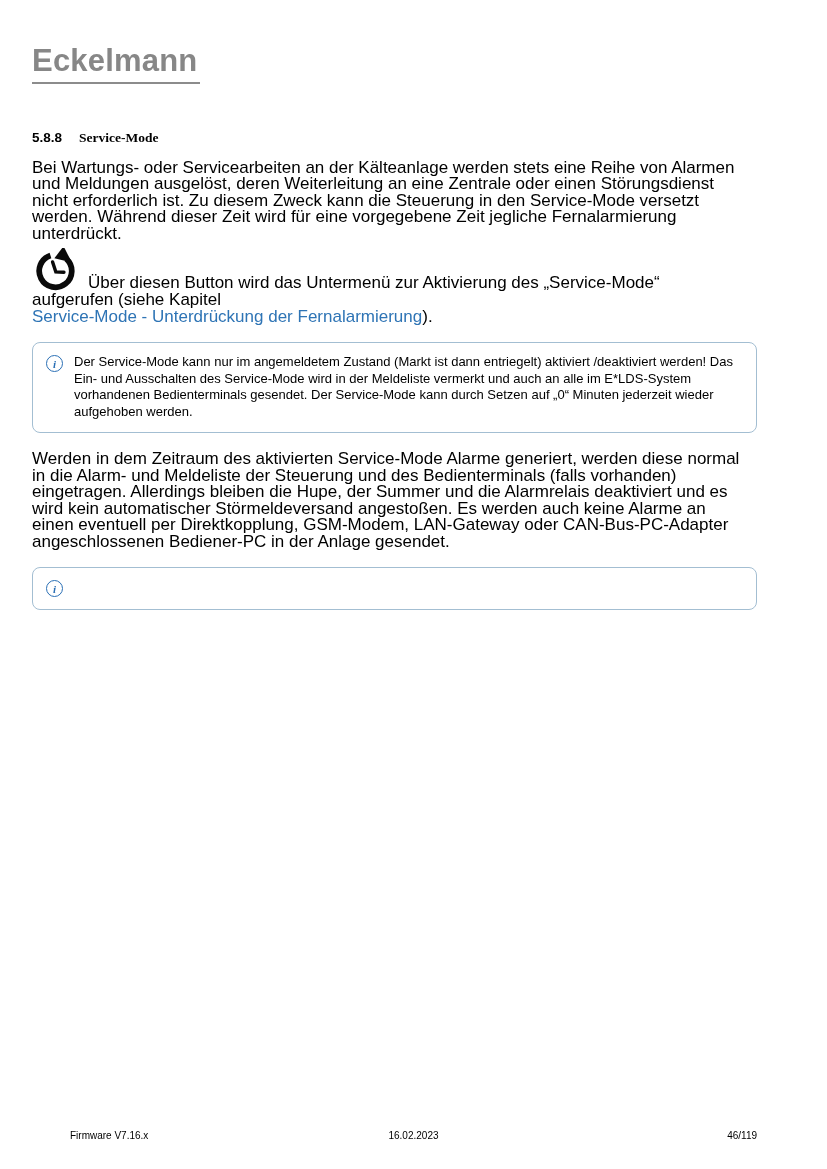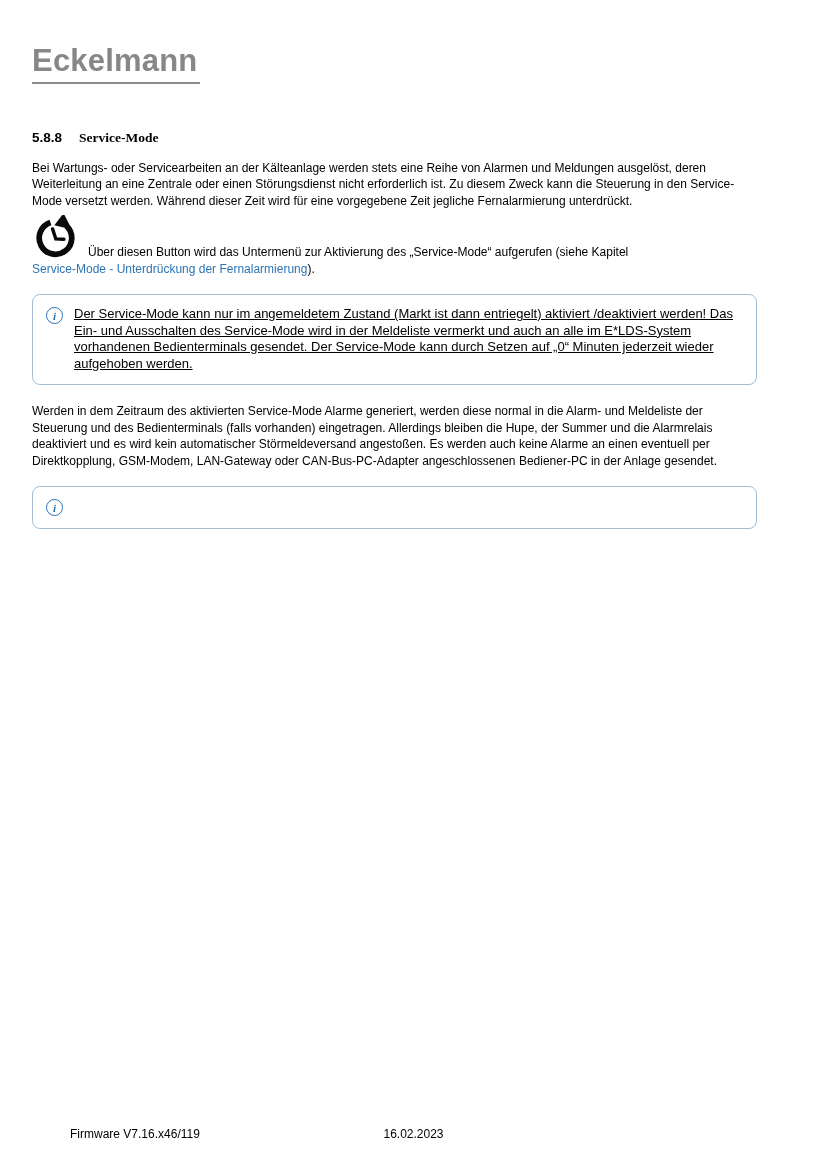--- a/index.html
+++ b/index.html
@@ -30,21 +30,21 @@
     margin-top: 4px;
   }
   .heading {
     margin: 46px 0 0 0;
     font-size: 13.5px;
     font-weight: 700;
   }
   .heading-title { margin-left: 17px; font-family: Liberation Serif, serif; }
   .body-text {
     margin: 14px 12px 0 0;
-    font-size: 12px;
+    font-size: 17px;
     line-height: 16.5px;
   }
   .service-para { margin-top: 6px; }
   .sm-icon {
     display: inline-block;
     width: 47px; height: 44px;
     vertical-align: text-bottom;
     margin-right: 9px;
   }
   .sm-icon svg { display: block; width: 47px; height: 44px; }
@@ -75,27 +75,27 @@
     font-family: "Liberation Serif", serif;
     font-style: italic;
     font-weight: 700;
     font-size: 11px;
     margin-top: 1px;
   }
   .info-text {
     margin: 0;
     font-size: 13px;
     line-height: 16.5px;
-    text-decoration: underline;
   }
   .footer {
     position: absolute;
     left: 70px; right: 70px; bottom: 28px;
     display: flex;
-    font-size: 12px;
+    justify-content: space-between;
+    font-size: 10px;
     margin-top: 7px;
   }
   .footer-center {
     position: absolute;
     left: 50%;
     transform: translateX(-50%);
   }
 </style>
 </head>
 <body>

